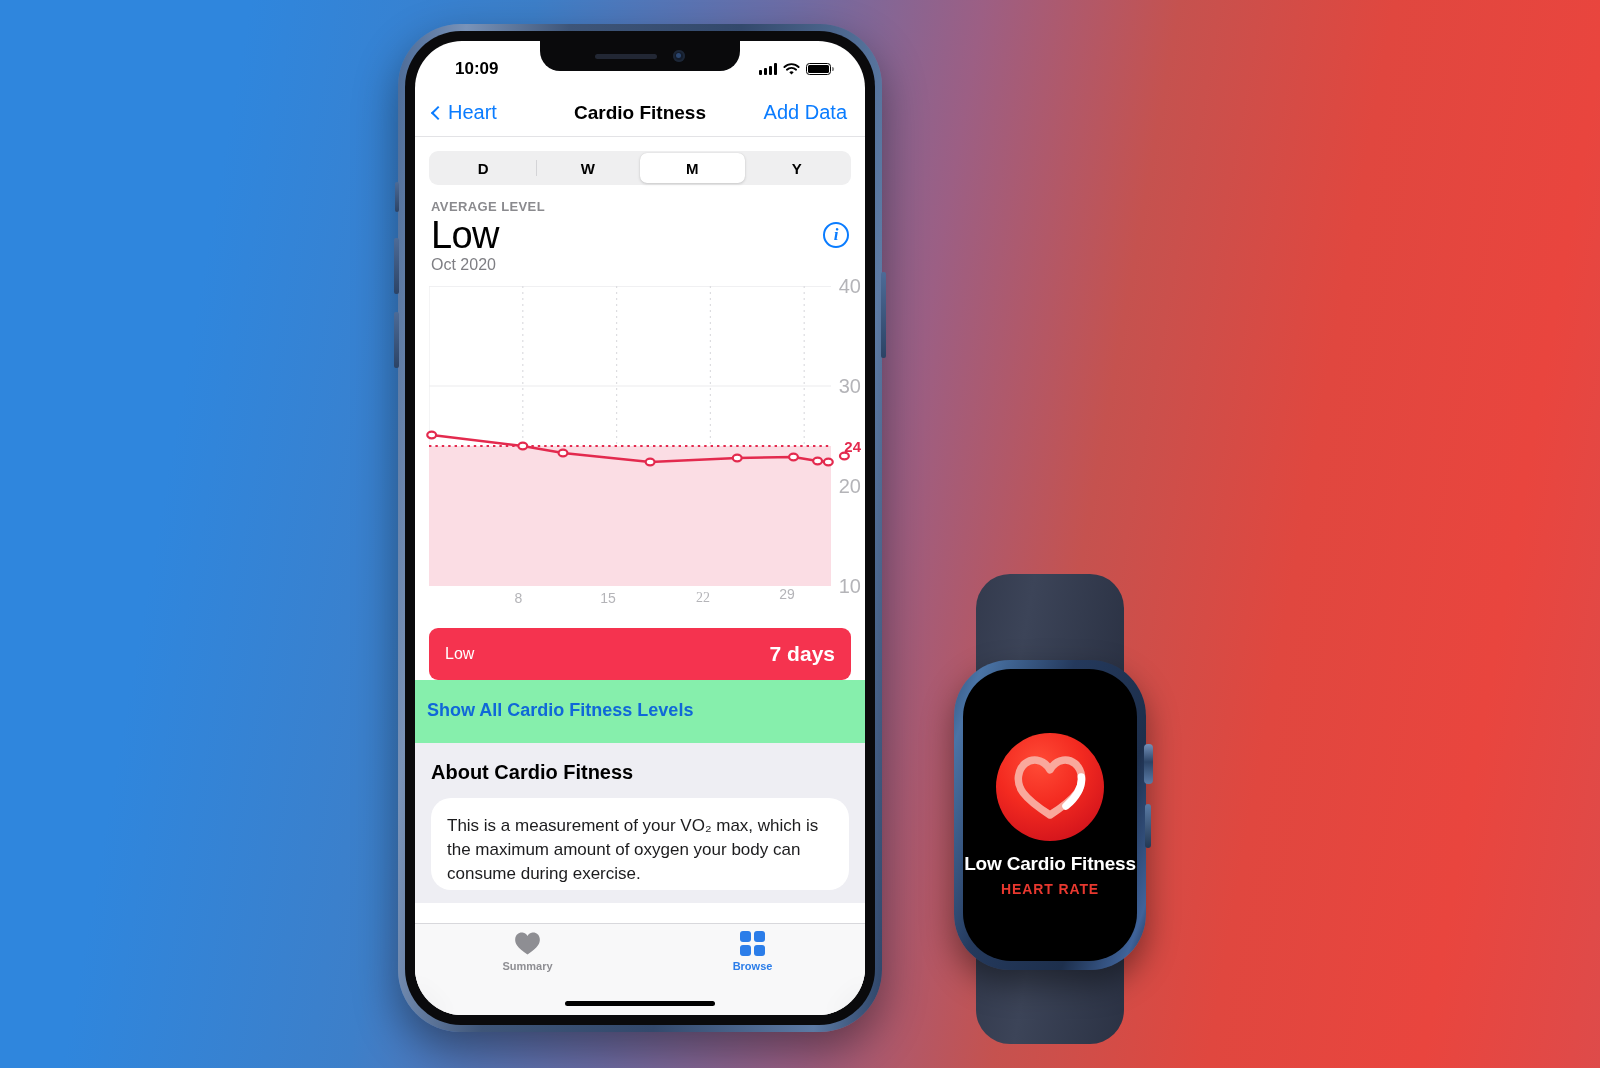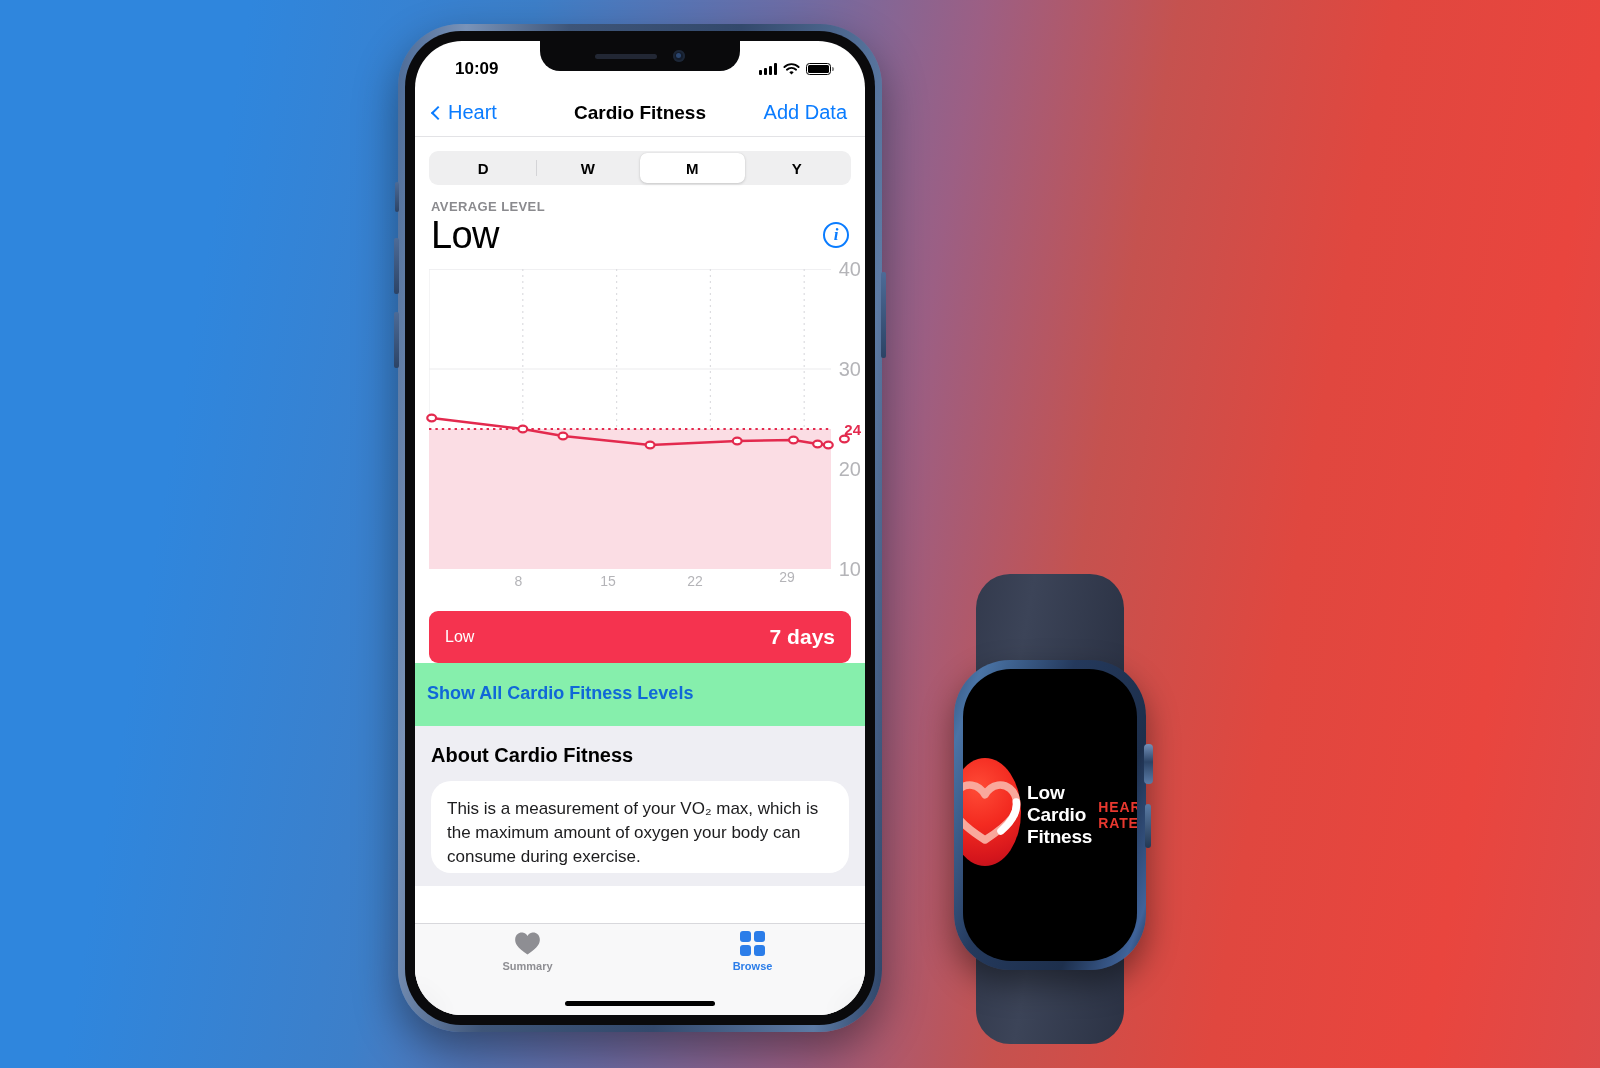--- a/index.html
+++ b/index.html
@@ -405,21 +405,21 @@
     background: linear-gradient(110deg,#33557f 0%,#4a74a6 10%,#24395c 40%,#1d2f4c 72%,#3f639a 92%,#1b2a44 100%);
     padding: 9px;
     box-shadow: 0 14px 32px rgba(0,0,0,0.42);
   }
   #watch-screen {
     position: absolute;
     inset: 9px;
     border-radius: 48px;
     background: #000;
     display: flex;
-    flex-direction: row;
+    flex-direction: column;
     align-items: center;
     justify-content: center;
     gap: 6px;
     overflow: hidden;
   }
   #crown2 {
     position: absolute;
     right: -7px; top: 84px;
     width: 9px; height: 40px;
     border-radius: 4px;
@@ -509,20 +509,21 @@
             <div class="seg">W</div>
             <div class="seg active">M</div>
             <div class="seg">Y</div>
           </div>
 
           <div id="avg-label">AVERAGE LEVEL</div>
           <div id="avg-row">
             <div id="avg-value">Low</div>
             <div id="info-button">i</div>
           </div>
+          <div id="avg-period">Oct 2020</div>
 
           <div id="chart-wrap">
             <svg id="chart-svg" viewBox="0 0 400 300" preserveAspectRatio="none">
               <g id="chart-grid">
                   <line x1="0" x2="400" y1="300" y2="300" stroke="#ececee" stroke-width="1.2" vector-effect="non-scaling-stroke"></line>
                   <line x1="0" x2="400" y1="200" y2="200" stroke="#ececee" stroke-width="1.2" vector-effect="non-scaling-stroke"></line>
                   <line x1="0" x2="400" y1="100" y2="100" stroke="#ececee" stroke-width="1.2" vector-effect="non-scaling-stroke"></line>
                   <line x1="0" x2="400" y1="0" y2="0" stroke="#ececee" stroke-width="1.2" vector-effect="non-scaling-stroke"></line>
                   <line x1="0" x2="400" y1="0" y2="0" stroke="#ececee" stroke-width="1.2" vector-effect="non-scaling-stroke"></line>
                   <line x1="93.33333333333333" x2="93.33333333333333" y1="0" y2="300" stroke="#dddde0" stroke-width="1.2" stroke-dasharray="2 4" vector-effect="non-scaling-stroke"></line>
@@ -545,21 +546,21 @@
             <div id="ylabels">
                 <div class="ylabel" style="top: 300px;">10</div>
                 <div class="ylabel" style="top: 200px;">20</div>
                 <div class="ylabel" style="top: 100px;">30</div>
                 <div class="ylabel" style="top: 0px;">40</div>
                 <div class="ylabel hl" style="top: 160px;">24</div>
               </div>
             <div id="xlabels">
                 <div class="xlabel" style="top: 304px; left: 103.525px;">8</div>
                 <div class="xlabel" style="top: 304px; left: 193.051px;">15</div>
-                <div class="xlabel" style="top: 304px; left: 280px;">22</div>
+                <div class="xlabel" style="top: 304px; left: 288px; font-family: Liberation Serif, serif;">22</div>
                 <div class="xlabel" style="top: 300px; left: 372.101px; text-align: right;">29</div>
               </div>
           <svg style="position:absolute;left:14px;right:34px;top:0;height:300px;width:calc(100% - 48px);overflow:visible;pointer-events:none" viewBox="0 0 400 300" preserveAspectRatio="none">
                 <ellipse cx="2.666666666666666" cy="148.99999999999997" rx="4.4" ry="3.3" fill="#fff" stroke="#e32a4e" stroke-width="2.2" vector-effect="non-scaling-stroke"></ellipse>
                 <ellipse cx="93.33333333333333" cy="160" rx="4.4" ry="3.3" fill="#fff" stroke="#e32a4e" stroke-width="2.2" vector-effect="non-scaling-stroke"></ellipse>
                 <ellipse cx="133.33333333333331" cy="167" rx="4.4" ry="3.3" fill="#fff" stroke="#e32a4e" stroke-width="2.2" vector-effect="non-scaling-stroke"></ellipse>
                 <ellipse cx="220.00000000000003" cy="176" rx="4.4" ry="3.3" fill="#fff" stroke="#e32a4e" stroke-width="2.2" vector-effect="non-scaling-stroke"></ellipse>
                 <ellipse cx="306.6666666666667" cy="172" rx="4.4" ry="3.3" fill="#fff" stroke="#e32a4e" stroke-width="2.2" vector-effect="non-scaling-stroke"></ellipse>
                 <ellipse cx="362.66666666666663" cy="171.00000000000003" rx="4.4" ry="3.3" fill="#fff" stroke="#e32a4e" stroke-width="2.2" vector-effect="non-scaling-stroke"></ellipse>
                 <ellipse cx="386.6666666666667" cy="175" rx="4.4" ry="3.3" fill="#fff" stroke="#e32a4e" stroke-width="2.2" vector-effect="non-scaling-stroke"></ellipse>

